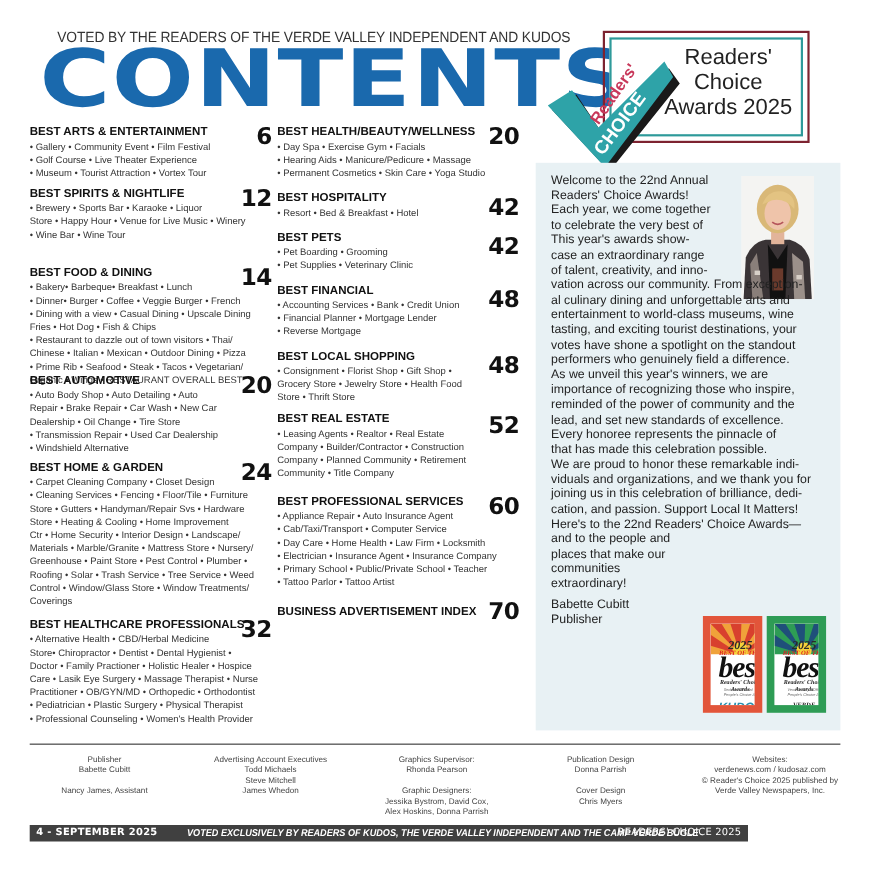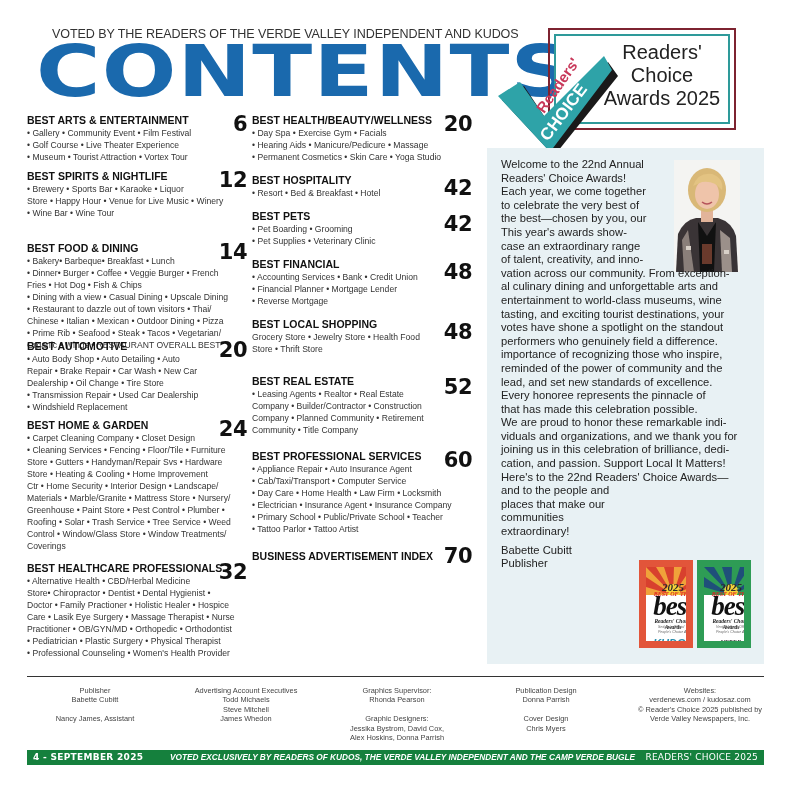--- a/index.html
+++ b/index.html
@@ -40,21 +40,21 @@
   .badge-rca { position: absolute; top: 51px; left: 0; width: 54px; text-align: center; font-family: "Liberation Serif", serif; font-size: 5.5px; font-weight: bold; color: #222; }
   .badge-sub { position: absolute; top: 58px; left: 12px; width: 40px; font-size: 3.5px; color: #666; line-height: 4.5px; }
   .badge-brand { position: absolute; top: 70px; left: 0; width: 54px; text-align: center; font-weight: bold; color: #2a8fae; font-size: 11px; }
   .badge-brand2 { position: absolute; top: 72px; left: 0; width: 54px; text-align: center; font-family: "Liberation Serif", serif; font-weight: bold; color: #222; font-size: 6px; }
   .badge-url { position: absolute; top: 80px; left: 0; width: 54px; text-align: center; font-size: 3.5px; color: #444; }
 
   
   .rule { position: absolute; left: 27px; top: 676px; width: 737px; height: 1px; background: #333; }
   .credit { position: absolute; top: 686px; text-align: center; font-size: 7.4px; line-height: 9.4px; color: #444; }
 
-  .bottom-bar { position: absolute; left: 27px; top: 750px; width: 737px; height: 15px; background: #15803d; color: #fff; }
+  .bottom-bar { position: absolute; left: 27px; top: 750px; width: 653px; height: 15px; background: #404040; color: #fff; }
   .bb-left { position: absolute; left: 6px; top: 2px; font-family: "DejaVu Sans", sans-serif; font-weight: bold; font-size: 9px; letter-spacing: 0.3px; }
   .bb-mid { position: absolute; left: 143px; top: 2px; font-family: "Liberation Sans", sans-serif; font-weight: bold; font-style: italic; font-size: 9px; transform: scaleX(0.92); transform-origin: left; white-space: nowrap; }
   .bb-right { position: absolute; right: 6px; top: 2px; font-family: "DejaVu Sans", sans-serif; font-weight: normal; font-size: 9px; letter-spacing: 0.2px; }
 </style>
 </head>
 <body>
 
 <div class="tagline">VOTED BY THE READERS OF THE VERDE VALLEY INDEPENDENT AND KUDOS</div>
 <div class="big-title">CONTENTS</div>
 
@@ -94,37 +94,37 @@
       <p>Store • Happy Hour • Venue for Live Music • Winery</p>
       <p>• Wine Bar • Wine Tour</p>
     </div>
   </div>
   <div class="section" style="top:128px;">
     <div class="sec-head">BEST FOOD &amp; DINING</div>
     <div class="sec-num">14</div>
     <div class="sec-items">
       <p>• Bakery• Barbeque• Breakfast • Lunch</p>
       <p>• Dinner• Burger • Coffee • Veggie Burger • French</p>
+      <p>• Dining with a view • Casual Dining • Upscale Dining</p>
       <p>Fries • Hot Dog • Fish &amp; Chips</p>
-      <p>• Dining with a view • Casual Dining • Upscale Dining</p>
       <p>• Restaurant to dazzle out of town visitors • Thai/</p>
       <p>Chinese • Italian • Mexican • Outdoor Dining • Pizza</p>
       <p>•  Prime Rib • Seafood •  Steak • Tacos • Vegetarian/</p>
       <p>Organic • Wings • RESTAURANT OVERALL BEST</p>
     </div>
   </div>
   <div class="section" style="top:226px;">
     <div class="sec-head">BEST AUTOMOTIVE</div>
     <div class="sec-num">20</div>
     <div class="sec-items">
       <p>• Auto Body Shop • Auto Detailing • Auto</p>
       <p>Repair • Brake Repair • Car Wash • New Car</p>
       <p>Dealership • Oil Change • Tire Store</p>
       <p>• Transmission Repair • Used Car Dealership</p>
-      <p>• Windshield Replacement</p>
+      <p>• Windshield Alternative</p>
     </div>
   </div>
   <div class="section" style="top:305px;">
     <div class="sec-head">BEST HOME &amp; GARDEN</div>
     <div class="sec-num">24</div>
     <div class="sec-items">
       <p>• Carpet Cleaning Company • Closet Design</p>
       <p>• Cleaning Services • Fencing • Floor/Tile • Furniture</p>
       <p>Store • Gutters • Handyman/Repair Svs • Hardware</p>
       <p>Store • Heating &amp; Cooling • Home Improvement</p>
@@ -182,20 +182,21 @@
     <div class="sec-items">
       <p>• Accounting Services • Bank • Credit Union</p>
       <p>• Financial Planner • Mortgage Lender</p>
       <p>• Reverse Mortgage</p>
     </div>
   </div>
   <div class="section" style="top:204px;">
     <div class="sec-head">BEST LOCAL SHOPPING</div>
     <div class="sec-num" style="top:2px;">48</div>
     <div class="sec-items">
+      <p>• Consignment • Florist Shop • Gift Shop •</p>
       <p>Grocery Store • Jewelry Store • Health Food</p>
       <p>Store • Thrift Store</p>
     </div>
   </div>
   <div class="section" style="top:261px;">
     <div class="sec-head">BEST REAL ESTATE</div>
     <div class="sec-num" style="top:0px;">52</div>
     <div class="sec-items">
       <p>• Leasing Agents • Realtor • Real Estate</p>
       <p>Company • Builder/Contractor • Construction</p>
@@ -241,30 +242,30 @@
       <ellipse cx="33" cy="34" rx="12" ry="15" fill="#efc4aa"></ellipse>
       <path d="M19 26 Q24 12 38 14 Q50 18 48 30 Q40 20 28 22 Z" fill="#e3c382"></path>
       <path d="M28 42 Q33 46 38 42" stroke="#b5545a" stroke-width="1.5" fill="none"></path>
     </svg>
   </div>
   <div class="letter-text">
     <p>   Welcome to the 22nd Annual</p>
     <p>Readers' Choice Awards!</p>
     <p>   Each year, we come together</p>
     <p>to celebrate the very best of</p>
-    <p>the best—chosen by you, our</p>
     <p>   This year's awards show-</p>
     <p>case an extraordinary range</p>
     <p>of talent, creativity, and inno-</p>
     <p>vation across our community. From exception-</p>
     <p>al culinary dining and unforgettable arts and</p>
     <p>entertainment to world-class museums, wine</p>
     <p>tasting, and exciting tourist destinations, your</p>
     <p>votes have shone a spotlight on the standout</p>
     <p>performers who genuinely field a difference.</p>
+    <p>   As we unveil this year's winners, we are</p>
     <p>importance of recognizing those who inspire,</p>
     <p>reminded of the power of community and the</p>
     <p>lead, and set new standards of excellence.</p>
     <p>Every honoree represents the pinnacle of</p>
     <p>that has made this celebration possible.</p>
     <p>   We are proud to honor these remarkable indi-</p>
     <p>viduals and organizations, and we thank you for</p>
     <p>joining us in this celebration of brilliance, dedi-</p>
     <p>cation, and passion.  Support Local It Matters!</p>
     <p>   Here's to the 22nd Readers' Choice Awards—</p>

